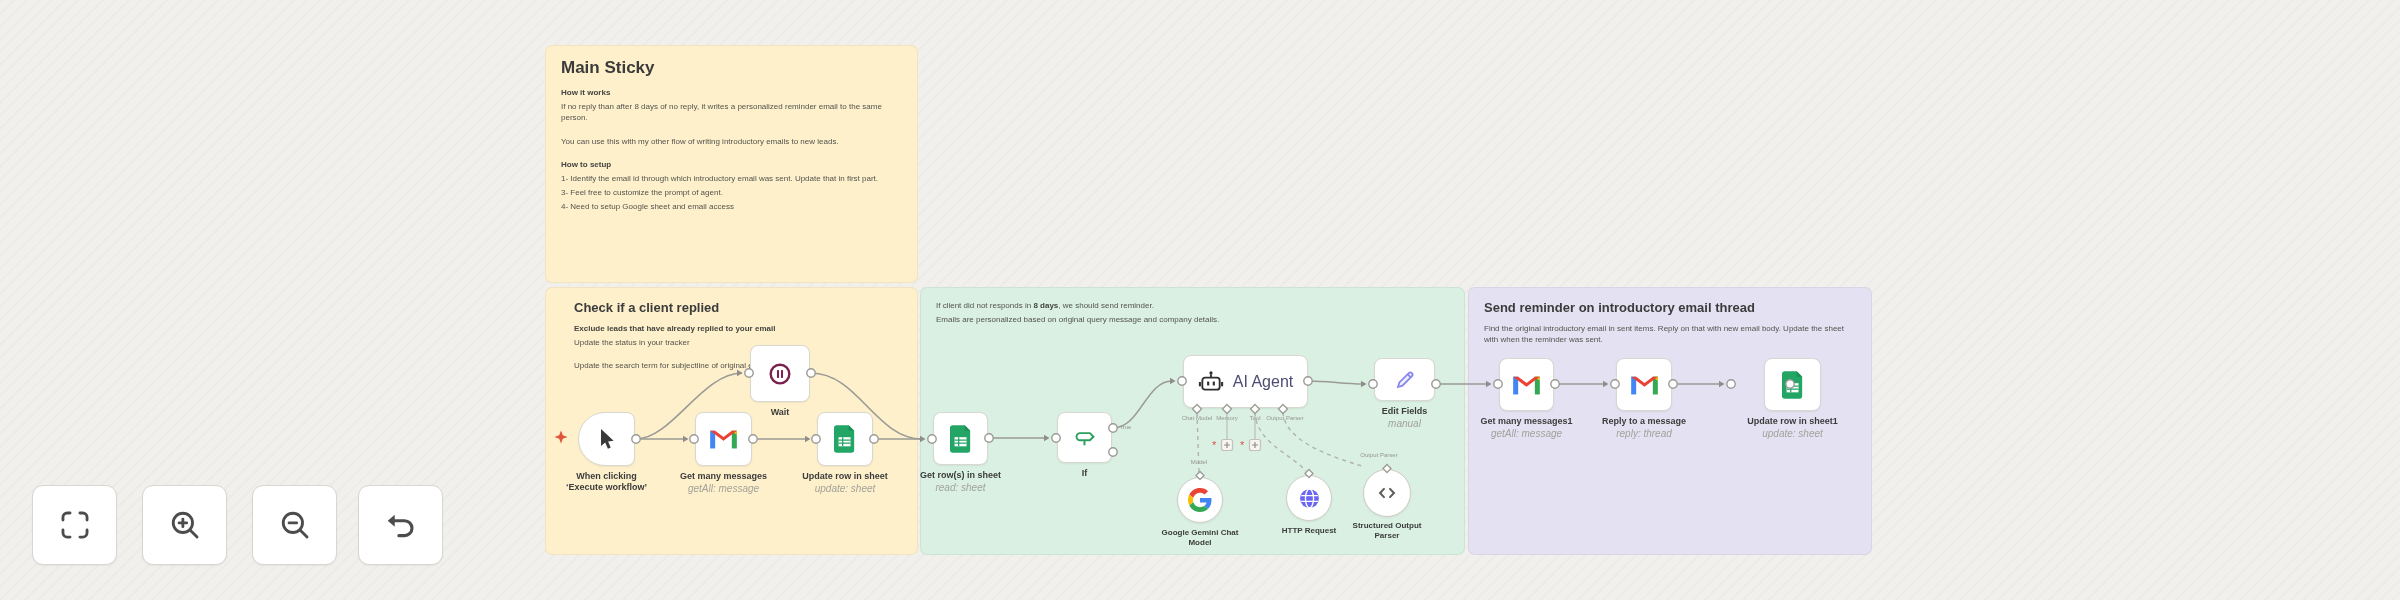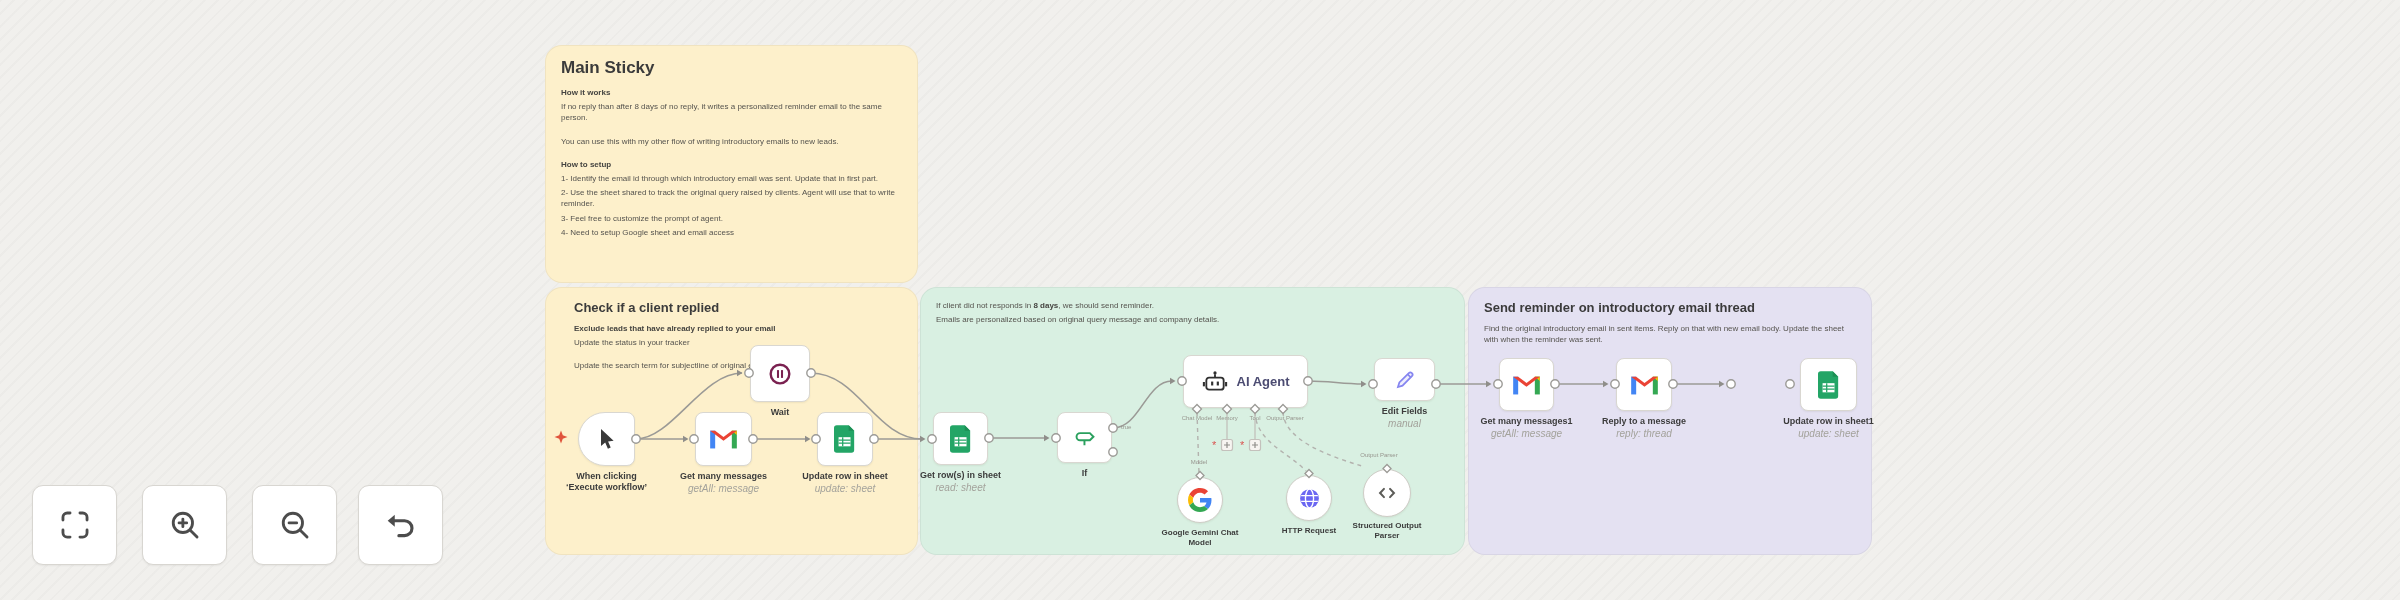--- a/index.html
+++ b/index.html
@@ -12,21 +12,21 @@
     position:relative; width:2400px; height:600px;
     background:
       repeating-linear-gradient(135deg, rgba(0,0,0,0.018) 0 2px, transparent 2px 9px),
       #f1f0ed;
   }
   svg.layer { position:absolute; left:0; top:0; pointer-events:none; }
   .z-wires { z-index:2; }
   .z-ports { z-index:5; }
 
   
-  .sticky { position:absolute; z-index:1; border-radius:17px; border:1px solid rgba(0,0,0,0.05); padding:12px 15px; box-sizing:border-box; }
+  .sticky { position:absolute; z-index:1; border-radius:7px; border:1px solid rgba(0,0,0,0.05); padding:12px 15px; box-sizing:border-box; }
   .sticky.yellow { background:#fdf0cb; }
   .sticky.green  { background:#d9f0e2; }
   .sticky.purple { background:#e4e1f2; }
   .sticky-title-lg { font-size:17px; font-weight:700; color:#3b3b3b; margin:0 0 9px 0; }
   .sticky-title { font-size:13px; font-weight:700; color:#3b3b3b; margin:0 0 8px 0; }
   .sticky-body { font-size:8px; line-height:1.4; color:#55534e; }
   .sticky-body .b { font-weight:700; color:#454440; }
   .sticky-body p { margin:0 0 3px 0; }
   .sticky-body p.gap { margin-bottom:12px; }
   .sticky-head { font-weight:700; color:#454440; margin:6px 0 1px 0; }
@@ -43,21 +43,21 @@
   .node-label {
     position:absolute; left:50%; top:calc(100% + 5px); transform:translateX(-50%);
     font-size:9px; font-weight:600; color:#3c3c3c; text-align:center; white-space:nowrap;
   }
   .node-label.wrap { white-space:normal; width:96px; line-height:1.2; }
   .node-sub {
     position:absolute; left:50%; top:calc(100% + 17px); transform:translateX(-50%);
     font-size:10px; color:#a3a29b; text-align:left; white-space:nowrap;font-style:italic;
   }
   .agent-box { display:flex; align-items:center; justify-content:center; gap:9px; }
-  .agent-label { font-size:13px; font-weight:700; color:#4c4c72; }
+  .agent-label { font-size:16px; font-weight:400; color:#4c4c72; }
 
   .circle-node {
     position:absolute; z-index:3; background:#fff; border:1.5px solid #cfcdc7; border-radius:50%;
     display:flex; align-items:center; justify-content:center;
     box-shadow:0 1px 2px rgba(60,50,20,0.07); box-sizing:border-box;
   }
   .circle-label {
     position:absolute; z-index:3; font-size:8px; font-weight:600; color:#3c3c3c;
     text-align:center; transform:translateX(-50%); line-height:1.25;
   }
@@ -78,21 +78,20 @@
 <div class="canvas">
 
   <div class="sticky yellow" style="left:545px; top:45px; width:373px; height:238px;">
     <div class="sticky-title-lg">Main Sticky</div>
     <div class="sticky-body">
       <p class="sticky-head">How it works</p>
       <p class="gap">If no reply than after 8 days of no reply, it writes a personalized reminder email to the same person.</p>
       <p class="gap">You can use this with my other flow of writing introductory emails to new leads.</p>
       <p class="sticky-head">How to setup</p>
       <p>1- Identify the email id through which introductory email was sent. Update that in first part.</p>
-      <p>2- Use the sheet shared to track the original query raised by clients. Agent will use that to write reminder.</p>
       <p>3- Feel free to customize the prompt of agent.</p>
       <p>4- Need to setup Google sheet and email access</p>
     </div>
   </div>
 
   <div class="sticky yellow" style="left:545px; top:287px; width:373px; height:268px;padding-left:28px;">
     <div class="sticky-title">Check if a client replied</div>
     <div class="sticky-body">
       <p class="b">Exclude leads that have already replied to your email</p>
       <p class="gap">Update the status in your tracker</p>
@@ -266,21 +265,21 @@
         <rect x="0" y="1.5" width="4.5" height="16" fill="#4285F4"></rect>
         <rect x="19.5" y="1.5" width="4.5" height="16" fill="#34A853"></rect>
         <path fill="#FBBC04" d="M19.5,1.5 L24,1.5 L24,5.4 Z"></path>
         <path fill="#EA4335" d="M0,1.5 L12,10.6 L24,1.5 L19.5,1.5 L12,7.2 L4.5,1.5 Z"></path>
       </svg>
     </div>
     <div class="node-label">Reply to a message</div>
     <div class="node-sub">reply: thread</div>
   </div>
 
-  <div class="node" style="left:1800px; top:358px; width:57px; height:53px;">
+  <div class="node" style="left:1764px; top:358px; width:57px; height:53px;">
     <div class="node-box">
       <svg width="22" height="28" viewBox="0 0 24 30">
         <path fill="#23A566" d="M3,0 h13 l6,6 v21 a3,3 0 0 1 -3,3 H3 a3,3 0 0 1 -3,-3 V3 a3,3 0 0 1 3,-3 z"></path>
         <path fill="#1C8F54" d="M16,0 l6,6 h-6 z"></path>
         <rect x="5" y="13" width="13" height="10" fill="#fff"></rect>
         <path stroke="#23A566" stroke-width="1.4" d="M5,16.3 h13 M5,19.6 h13 M9.5,13 v10"></path>
       </svg>
     </div>
     <div class="node-label">Update row in sheet1</div>
     <div class="node-sub">update: sheet</div>

